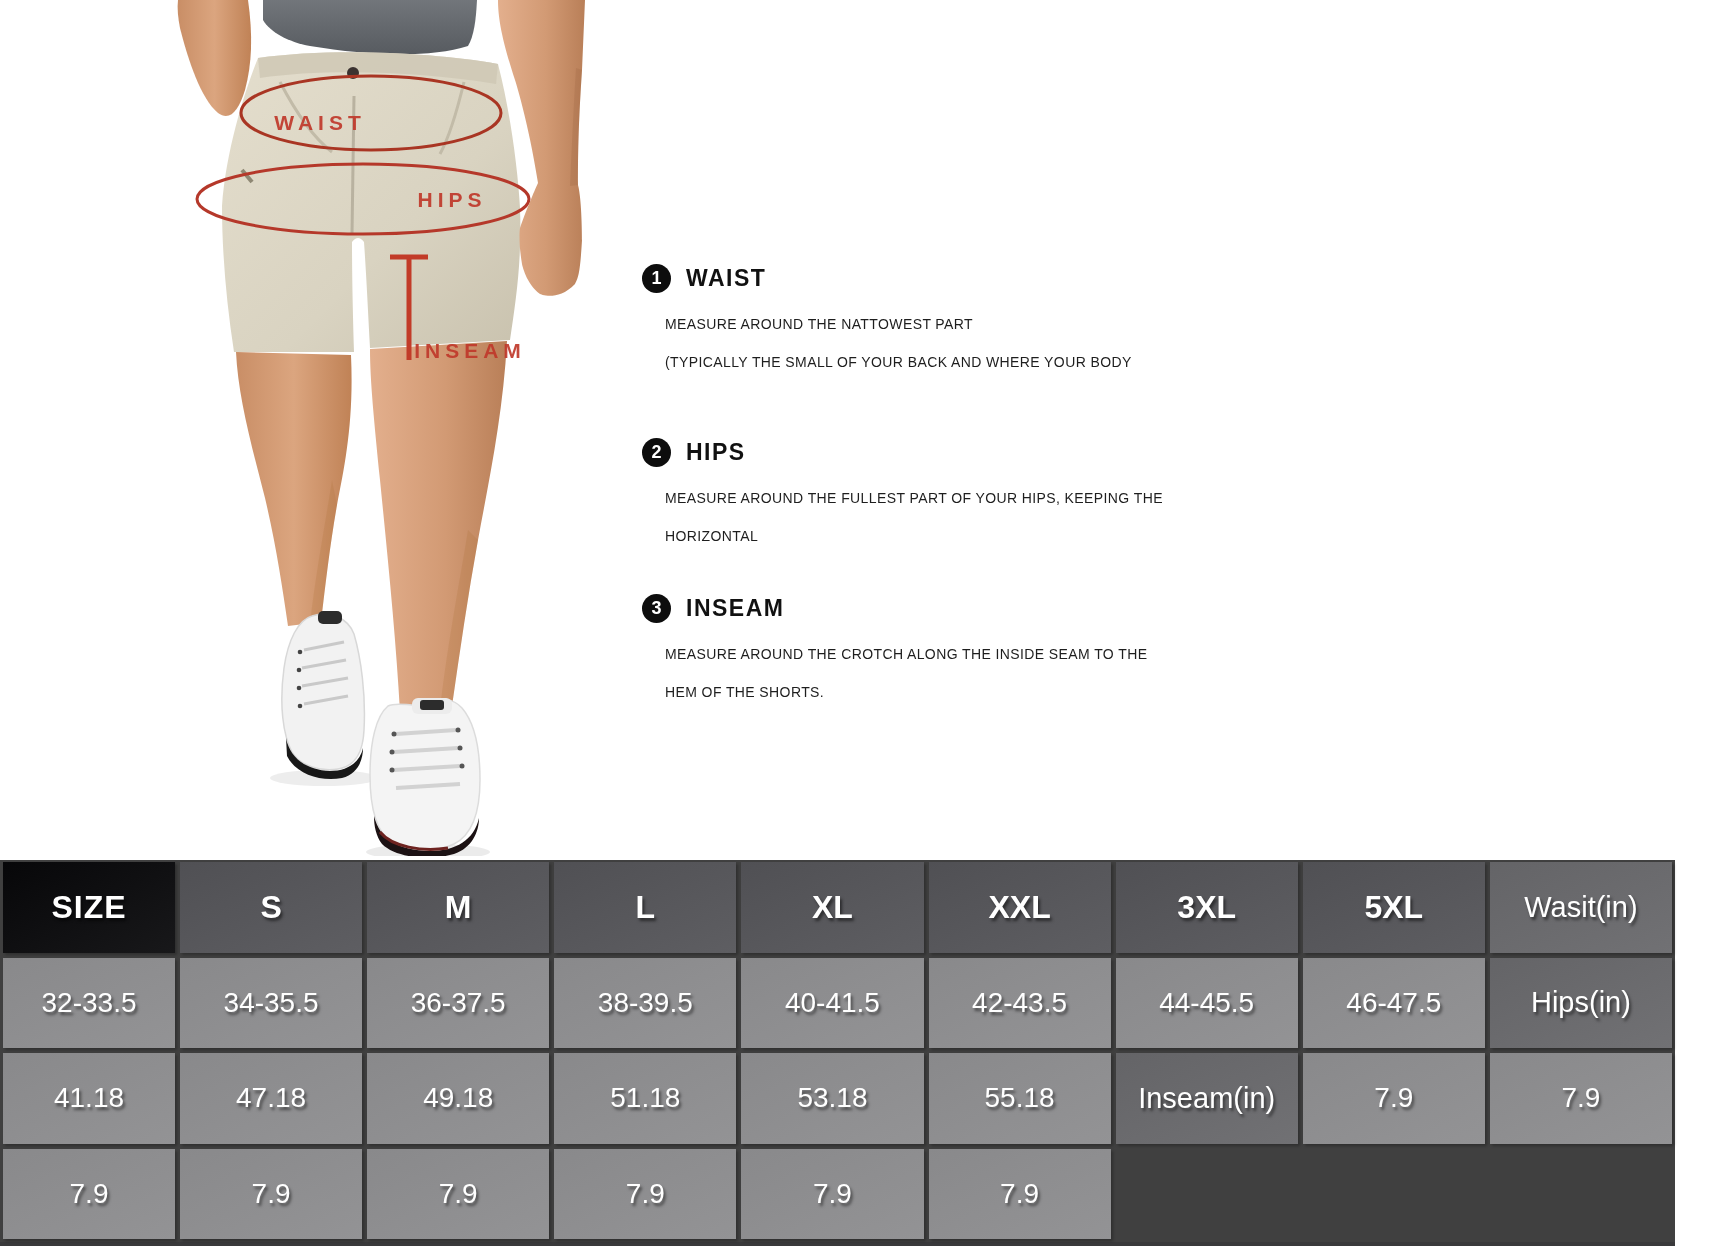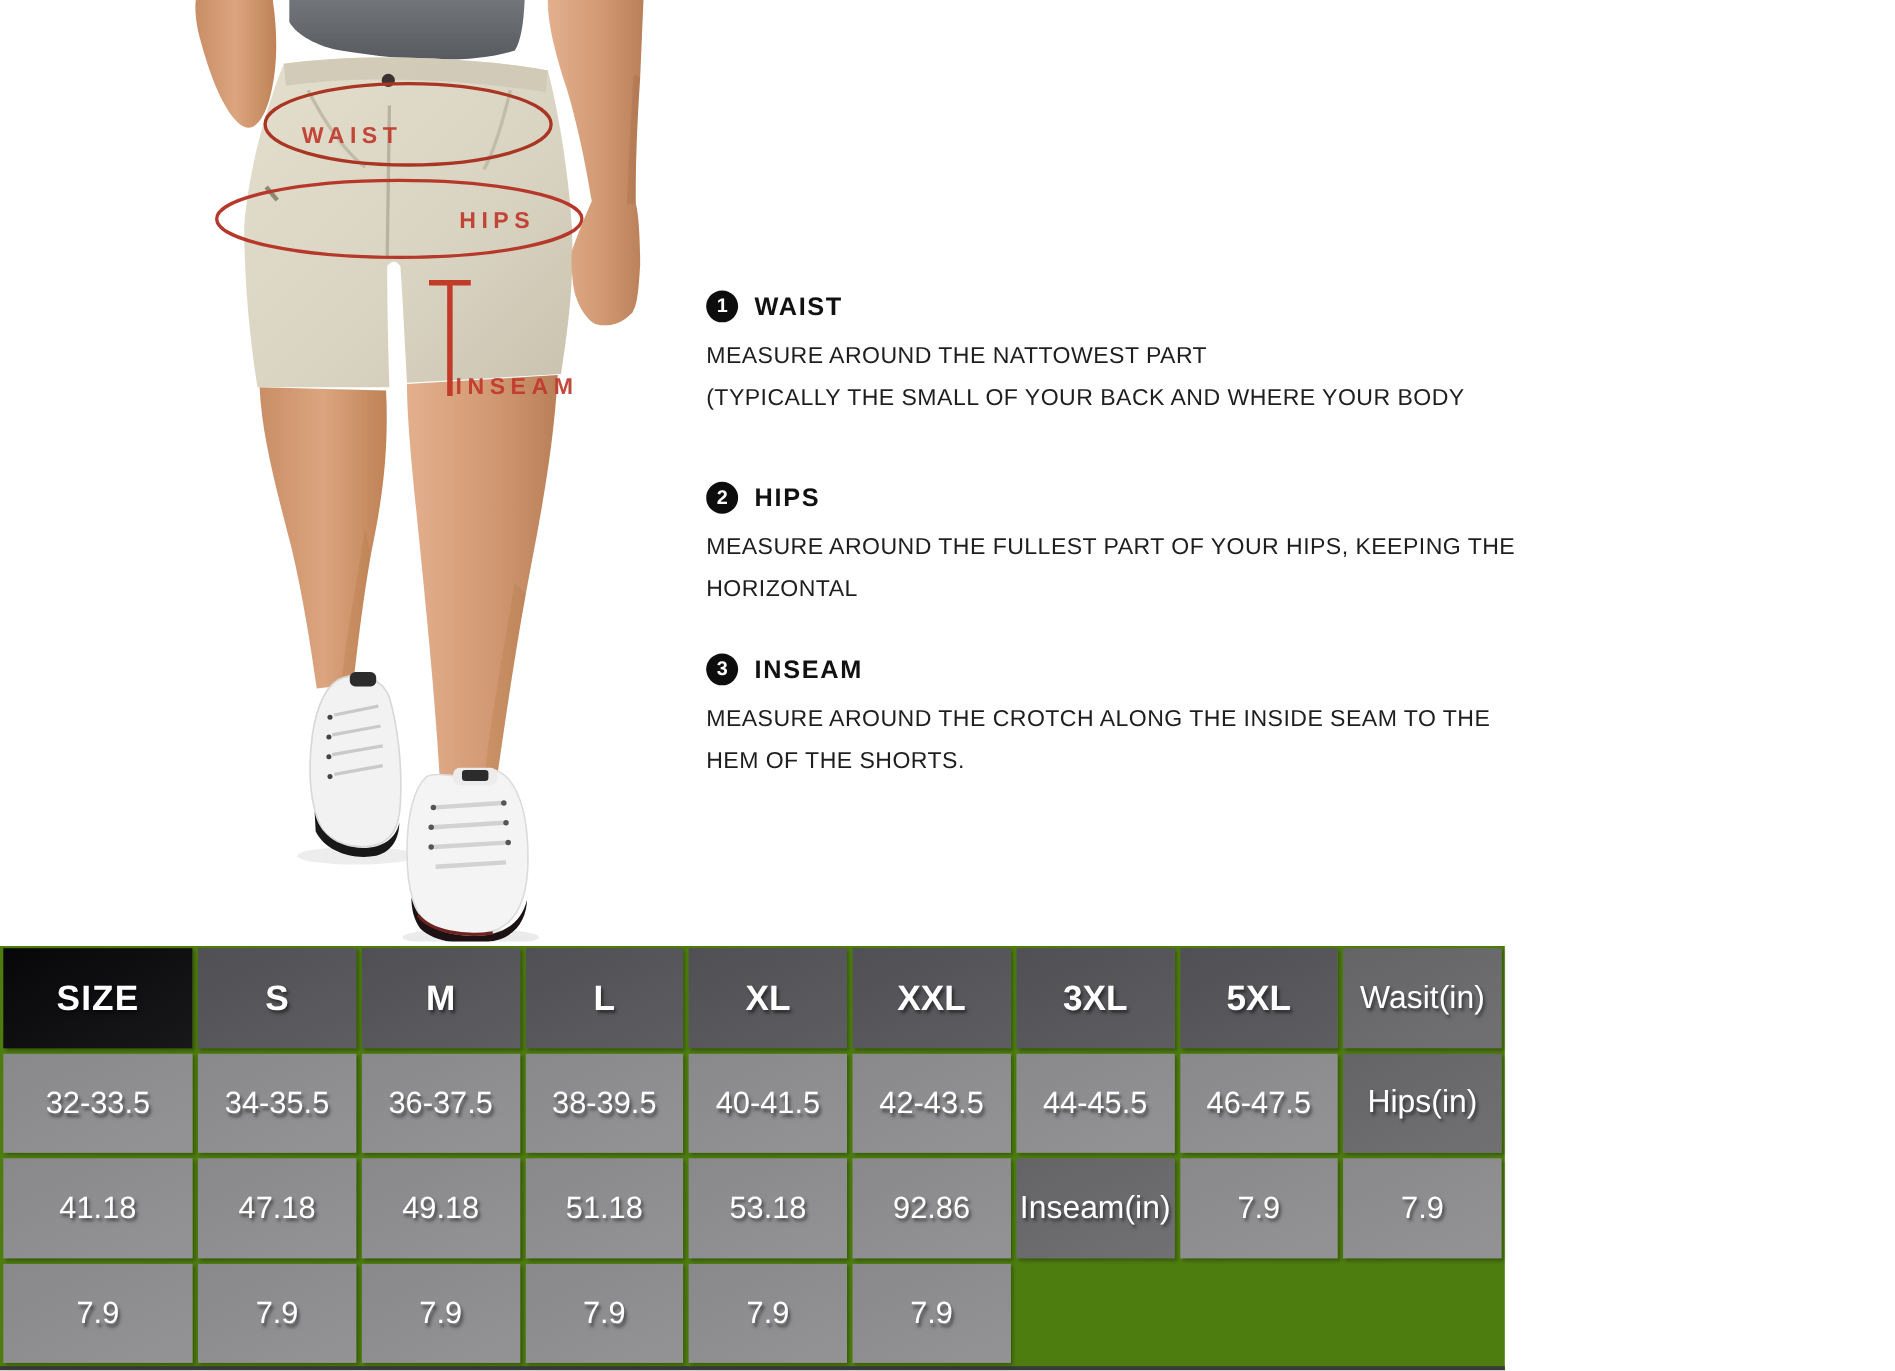--- a/index.html
+++ b/index.html
@@ -19,27 +19,27 @@
   .inst-section { margin-top:0; }
   .inst-section:nth-of-type(2) { margin-top:56px; }
   .inst-section:nth-of-type(3) { margin-top:38px; }
   .inst-title { display:flex; align-items:center; gap:15px; height:30px; }
   .badge {
     width:29px; height:29px; border-radius:50%; background:#0d0d0d; color:#ffffff;
     display:flex; align-items:center; justify-content:center;
     font-size:18px; font-weight:bold; flex:0 0 auto;
   }
   .inst-title-text { font-size:23px; font-weight:bold; letter-spacing:1.5px; color:#111; }
-  .inst-lines { margin-top:12px; font-size:21px; line-height:38px; letter-spacing:.4px; color:#1e1e1e; }
+  .inst-lines { margin-top:12px; font-size:14px; line-height:38px; letter-spacing:.4px; color:#1e1e1e;margin-left:23px; }
 
   
   .size-table {
-    position:absolute; left:0; top:860px; width:1368px; height:386px;
+    position:absolute; left:0; top:860px; width:1675px; height:386px;
     display:grid; grid-template-columns:172px repeat(8, 1fr); grid-auto-rows:1fr;
-    gap:5px; background:#4d7c0f; padding:2px 3px 3px 3px;
+    gap:5px; background:#404040; padding:2px 3px 3px 3px;
     border-bottom:4px solid #39393b;
   }
   .cell {
     display:flex; align-items:center; justify-content:center;
     color:#ffffff; text-shadow:2px 3px 3px rgba(0,0,0,.5);
     box-shadow:2px 2px 3px rgba(0,0,0,.28);
   }
   .cell.corner  { background:linear-gradient(150deg,#070709,#18181a); font-size:32px; font-weight:bold; letter-spacing:1px; }
   .cell.colhead { background:linear-gradient(155deg,#505054,#5e5e62); font-size:32px; font-weight:bold; }
   .cell.rowlab  { background:linear-gradient(155deg,#646467,#717174); font-size:29px; font-weight:normal; }
@@ -195,21 +195,21 @@
     <div class="cell data">42-43.5</div>
     <div class="cell data">44-45.5</div>
     <div class="cell data">46-47.5</div>
 
     <div class="cell rowlab">Hips(in)</div>
     <div class="cell data">41.18</div>
     <div class="cell data">47.18</div>
     <div class="cell data">49.18</div>
     <div class="cell data">51.18</div>
     <div class="cell data">53.18</div>
-    <div class="cell data">92.86</div>
+    <div class="cell data">55.18</div>
 
     <div class="cell rowlab">Inseam(in)</div>
     <div class="cell data">7.9</div>
     <div class="cell data">7.9</div>
     <div class="cell data">7.9</div>
     <div class="cell data">7.9</div>
     <div class="cell data">7.9</div>
     <div class="cell data">7.9</div>
     <div class="cell data">7.9</div>
     <div class="cell data">7.9</div>

